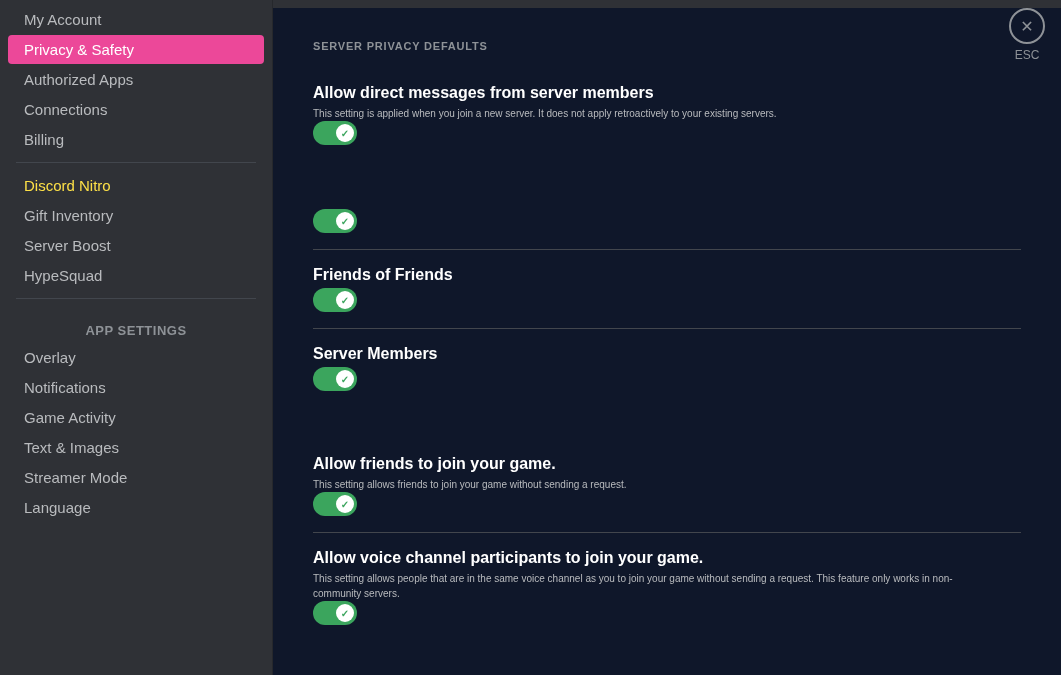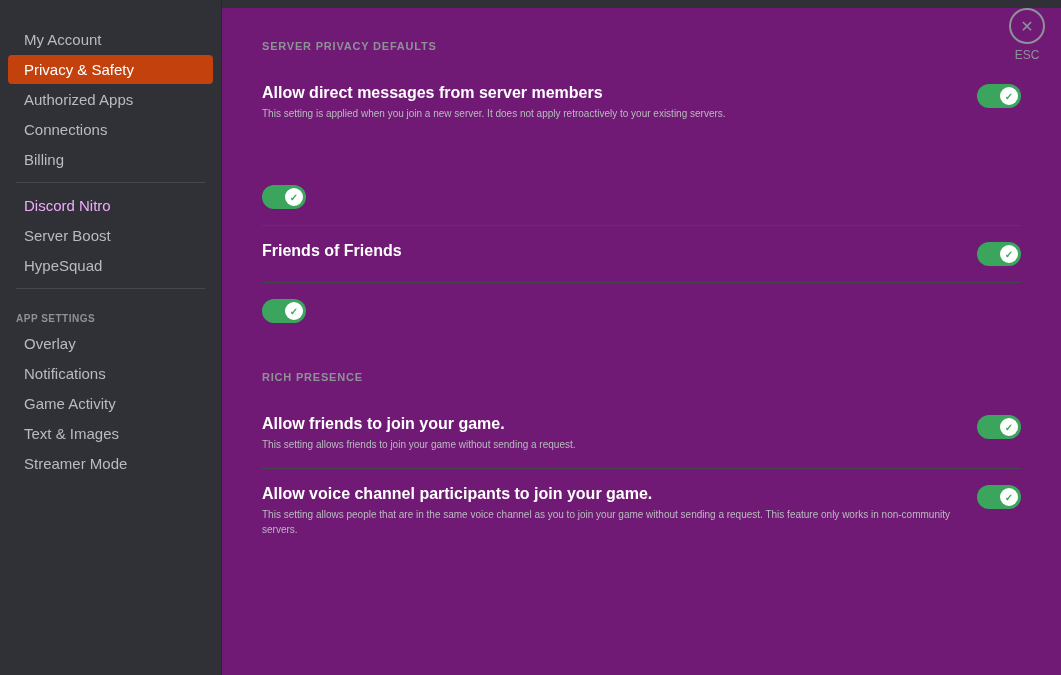--- a/index.html
+++ b/index.html
@@ -9,67 +9,68 @@
       color: #dcddde;
       display: flex;
       height: 675px;
       width: 1061px;
       overflow: hidden;
       font-size: 14px;
     }
 
     
     .sidebar {
-      width: 222px;
+      width: 273px;
       background: #2f3136;
-      padding: 24px 0;
+      padding: 4px 0;
       overflow-y: auto;
       flex-shrink: 0;
       border-right: 1px solid #26282c;
     }
 
     .sidebar-section-label {
-      font-size: 10px;
+      font-size: 13px;
       font-weight: 700;
       color: #8e9297;
       text-transform: uppercase;
       letter-spacing: 0.5px;
       padding: 16px 16px 4px 16px;
+      text-align: center;
     }
 
     .sidebar-item {
       display: flex;
       align-items: center;
       padding: 6px 16px;
       border-radius: 4px;
       margin: 1px 8px;
       cursor: pointer;
       color: #b9bbbe;
       font-size: 15px;
     }
 
     .sidebar-item.active {
-      background: #c2410c;
+      background: #ec4899;
       color: #ffffff;
     }
 
     .sidebar-item.nitro {
-      color: #f0abfc;
+      color: #fde047;
     }
 
     .sidebar-divider {
       height: 1px;
       background: #42464d;
       margin: 8px 16px;
     }
 
     
     .main-content {
       flex: 1;
-      background: #701a75;
+      background: #0f172a;
       overflow-y: auto;
       padding: 24px 40px;
     }
 
     
     .esc-area {
       position: absolute;
       top: 8px;
       right: 16px;
       display: flex;
@@ -104,20 +105,21 @@
       margin-top: 8px;
     }
 
     
     .setting-row {
       display: flex;
       align-items: flex-start;
       justify-content: flex-start;
       padding: 16px 0;
       border-bottom: 1px solid #42464d;
+      flex-direction: column;
     }
 
     .setting-row:last-child {
       border-bottom: none;
     }
 
     .setting-text {
       flex: 1;
       padding-right: 24px;
     }
@@ -187,33 +189,35 @@
       <div class="sidebar-item active">Privacy &amp; Safety</div>
       <div class="sidebar-item">Authorized Apps</div>
       <div class="sidebar-item">Connections</div>
       <div class="sidebar-item">Billing</div>
     </div>
 
   <div class="sidebar-divider"></div>
 
   <div id="sidebar-nitro-items">
       <div class="sidebar-item nitro">Discord Nitro</div>
+      <div class="sidebar-item">Gift Inventory</div>
       <div class="sidebar-item">Server Boost</div>
       <div class="sidebar-item">HypeSquad</div>
     </div>
 
   <div class="sidebar-divider"></div>
 
   <div class="sidebar-section-label">App Settings</div>
   <div id="sidebar-app-items">
       <div class="sidebar-item">Overlay</div>
       <div class="sidebar-item">Notifications</div>
       <div class="sidebar-item">Game Activity</div>
       <div class="sidebar-item">Text &amp; Images</div>
       <div class="sidebar-item">Streamer Mode</div>
+      <div class="sidebar-item">Language</div>
     </div>
 
 </div>
 
 <div style="flex:1; position:relative; display:flex; flex-direction:column;">
   <div class="top-bar">
     <div class="esc-area">
       <div class="esc-circle">✕</div>
       <span>ESC</span>
     </div>
@@ -247,29 +251,31 @@
             <div class="setting-text">
               <div class="setting-title">Friends of Friends</div>
             </div>
             <div class="toggle">
               <div class="toggle-knob">
                 <span class="toggle-check">✓</span>
               </div>
             </div>
           </div>
           <div class="setting-row">
+            <div class="setting-text">
+              <div class="setting-title">Server Members</div>
+            </div>
             <div class="toggle">
               <div class="toggle-knob">
                 <span class="toggle-check">✓</span>
               </div>
             </div>
           </div>
         </div>
         <div class="content-section">
-          <div class="section-header">Rich Presence</div>
           <div class="setting-row">
             <div class="setting-text">
               <div class="setting-title">Allow friends to join your game.</div>
               <div class="setting-description">This setting allows friends to join your game without sending a request.</div>
             </div>
             <div class="toggle">
               <div class="toggle-knob">
                 <span class="toggle-check">✓</span>
               </div>
             </div>

